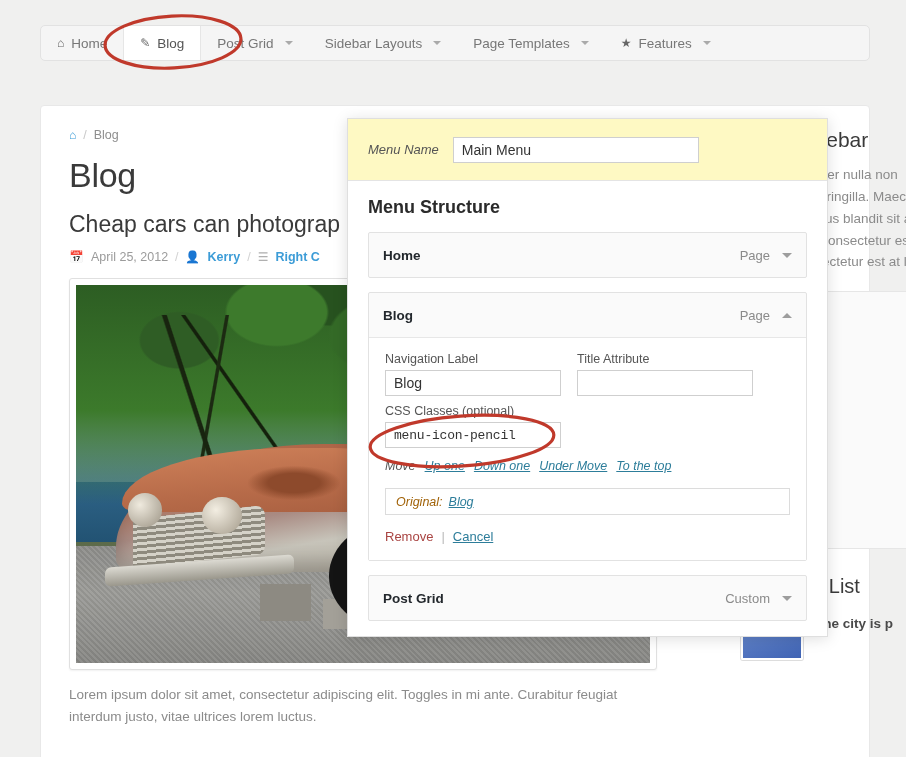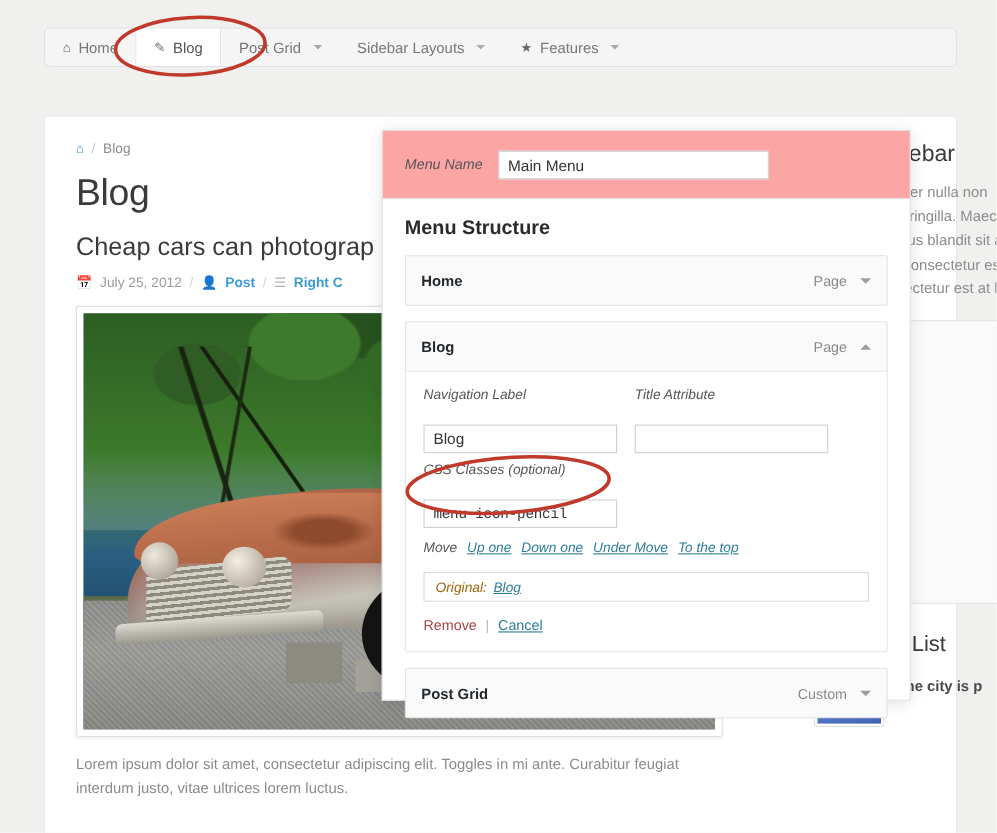--- a/index.html
+++ b/index.html
@@ -177,21 +177,21 @@
   .mini-title { font-size:13.5px; color:#4a4a4a; font-weight:bold; line-height:1.45; white-space:nowrap; }
 
   
   #modal {
     position:absolute; left:347px; top:118px; width:481px; height:519px;
     background:#fff;
     border:1px solid #dfdfdf;
     box-shadow: 0 2px 14px rgba(0,0,0,.13);
   }
   .modal-head {
-    height:62px; background:#fca5a5; border-bottom:1px solid #e4e4e4;
+    height:62px; background:#fef9c3; border-bottom:1px solid #e4e4e4;
     display:flex; align-items:center; padding:0 20px; gap:14px;
   }
   .fld-label { font-size:13px; color:#555; font-style:italic; white-space:nowrap; }
   .txt-input {
     height:26px; border:1px solid #cfcfcf; background:#fff;
     font-size:14px; color:#333; padding:0 8px;
     font-family:"Liberation Sans", sans-serif;
   }
   #menu-name-input { width:246px; }
 
@@ -209,21 +209,21 @@
   }
   .mi-name { font-size:13.5px; color:#23282d; font-weight:bold; }
   .mi-right { display:flex; align-items:center; gap:12px; }
   .mi-type { font-size:13px; color:#8a8a8a;text-align:right; }
   .tri-down { width:0;height:0; border-left:5px solid transparent; border-right:5px solid transparent; border-top:5px solid #9d9d9d; }
   .tri-up   { width:0;height:0; border-left:5px solid transparent; border-right:5px solid transparent; border-bottom:5px solid #9d9d9d; }
 
   .mi-body { background:#fff; border-top:1px solid #e7e7e7; padding:14px 16px 16px 16px; }
   .fld-row { display:flex; gap:16px; }
   .fld { display:flex; flex-direction:column; }
-  .fld-cap { font-size:12.5px; color:#555; font-style:italic; margin-bottom:20px; }
+  .fld-cap { font-size:12.5px; color:#555; margin-bottom:4px; }
   .in-nav { width:176px; }
   .in-title { width:176px; }
   .in-css { width:176px; font-family:"Liberation Mono", monospace; font-size:13px; letter-spacing:-.2px; }
   .move-row { margin-top:11px; font-size:12.5px; color:#555; font-style:italic; display:flex; gap:9px; align-items:flex-start; flex-wrap:nowrap; }
   .move-row a { color:#2d7d9a; text-decoration:underline; font-style:italic; white-space:nowrap; }
   .orig-box {
     margin-top:15px; border:1px solid #dcdcdc; height:27px;
     display:flex; align-items:center; padding:0 10px; gap:6px;
   }
   .orig-lbl { font-size:12.5px; color:#a16207; font-style:italic; }
@@ -250,44 +250,48 @@
   </div>
   <div class="nav-item">
     <span>Post Grid</span>
     <span class="nav-caret"></span>
   </div>
   <div class="nav-item">
     <span>Sidebar Layouts</span>
     <span class="nav-caret"></span>
   </div>
   <div class="nav-item">
+    <span>Page Templates</span>
+    <span class="nav-caret"></span>
+  </div>
+  <div class="nav-item">
     <span class="nav-ico">★</span>
     <span>Features</span>
     <span class="nav-caret"></span>
   </div>
 </div>
 
 <div id="content-card">
 
   <div id="main-col">
     <div class="breadcrumb">
       <span class="home-ico">⌂</span>
       <span class="sep">/</span>
       <span class="crumb">Blog</span>
     </div>
 
     <h1 class="page-title">Blog</h1>
     <h2 class="post-title">Cheap cars can photograp</h2>
 
     <div class="post-meta">
       <span class="mico">📅</span>
-      <span>July 25, 2012</span>
+      <span>April 25, 2012</span>
       <span class="msep">/</span>
       <span class="mico">👤</span>
-      <a>Post</a>
+      <a>Kerry</a>
       <span class="msep">/</span>
       <span class="mico">☰</span>
       <a>Right C</a>
     </div>
 
     <div class="photo-frame">
       <div class="photo">
         <div class="sky"></div>
         <div class="ocean"></div>
         <div class="trees"></div>

